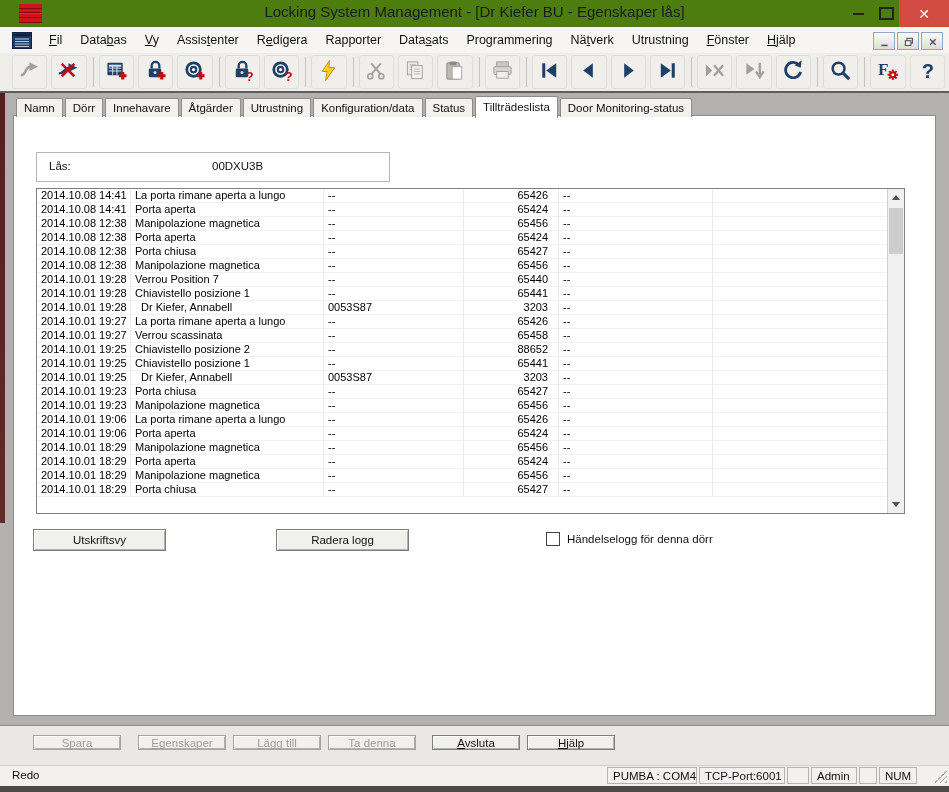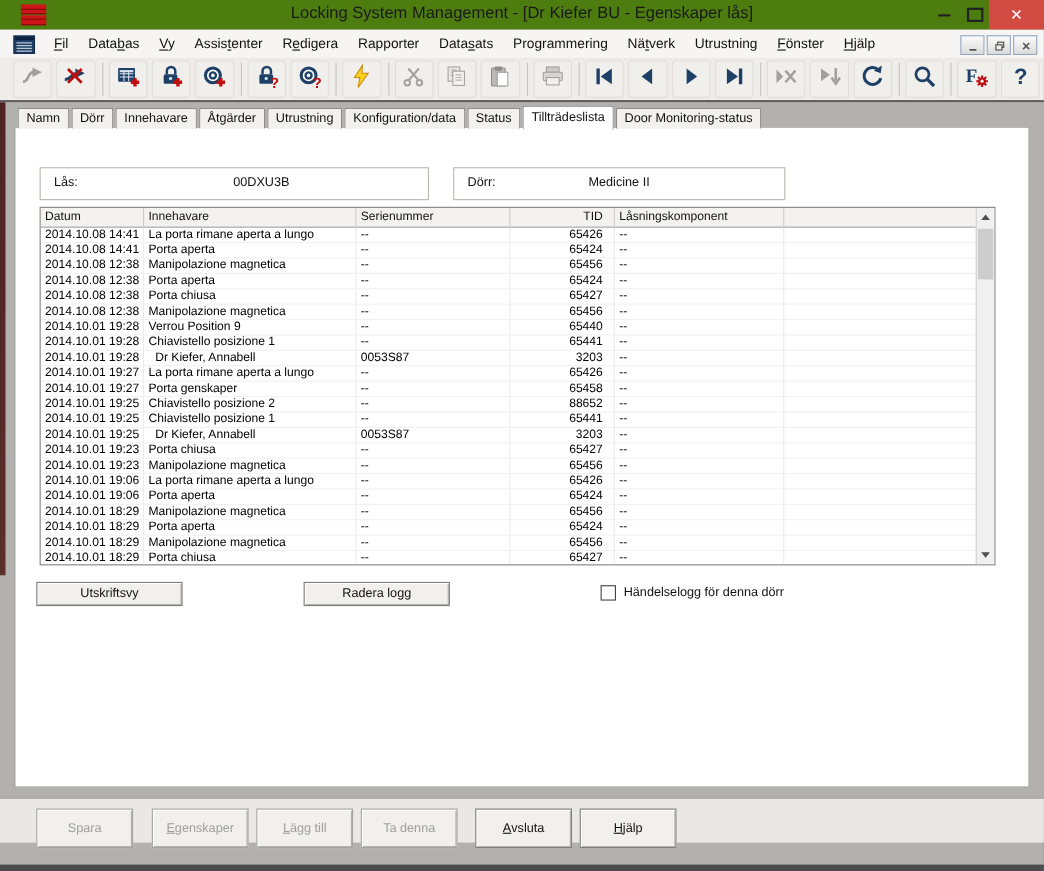--- a/index.html
+++ b/index.html
@@ -69,21 +69,21 @@
   
   .cbtn{position:absolute;height:22px;background:#f1f0ed;border:1px solid #7e7e7e;box-shadow:inset 1px 1px 0 #ffffff, inset -1px -1px 0 #b3b1ae;font-size:11.5px;color:#111;display:flex;align-items:center;justify-content:center;box-sizing:border-box;}
   .cbtn.disabled{color:#9f9e9c;border-color:#a5a4a1;}
   .btn-print{left:33px;top:436px;width:133px;}
   .btn-delete{left:276px;top:436px;width:133px;}
   .chkrow{position:absolute;left:546px;top:439px;display:flex;align-items:center;font-size:11.5px;color:#111;}
   .chk{width:12px;height:12px;border:1px solid #444;background:#fff;margin-right:7px;}
 
   
   .footer{position:absolute;left:0;top:632px;width:949px;height:40px;background:#eae8e5;border-top:1px solid #8e8c89;}
-  .fbtn{position:absolute;top:9px;width:88px;height:36px;}
+  .fbtn{position:absolute;top:9px;width:88px;height:15px;}
   .fbtn u{text-decoration:underline;}
 
   
   .statusbar{position:absolute;left:0;top:765px;width:949px;height:21px;background:#f2f1f0;border-top:1px solid #cfcfcf;font-size:11.5px;color:#111;}
   .st-ready{position:absolute;left:12px;top:3px;}
   .st-panel{position:absolute;top:1px;height:17px;border:1px solid #b4b3b1;background:#f2f1f0;line-height:17px;padding:0 5px;box-sizing:border-box;overflow:hidden;white-space:nowrap;}
   .grip{position:absolute;right:2px;top:4px;width:13px;height:13px;background:
     linear-gradient(135deg,transparent 50%,#aaa 50%,#aaa 56%,transparent 56%,transparent 70%,#aaa 70%,#aaa 76%,transparent 76%,transparent 90%,#aaa 90%);}
   .bottom-edge{position:absolute;left:0;top:786px;width:949px;height:6px;background:#4c4c4c;}
 </style>
@@ -325,34 +325,22 @@
         <div class="tab">Konfiguration/data</div>
         <div class="tab">Status</div>
         <div class="tab active">Tillträdeslista</div>
         <div class="tab">Door Monitoring-status</div>
       </div>
 
     <div class="groupbox gb-lock">
       <span class="gb-label">Lås:</span>
       <span class="gb-value">00DXU3B</span>
     </div>
-    <div class="groupbox gb-door">
-      <span class="gb-label">Dörr:</span>
-      <span class="gb-value">Medicine II</span>
-    </div>
 
     <div class="table">
-      <div class="thead" id="thead">
-          <div class="th" style="width: 94px;">Datum</div>
-          <div class="th" style="width: 193px;">Innehavare</div>
-          <div class="th" style="width: 140px;">Serienummer</div>
-          <div class="th al-r" style="width: 95px;">TID</div>
-          <div class="th" style="width: 154px;">Låsningskomponent</div>
-          <div class="th" style="width: 176px;"></div>
-        </div>
       <div class="tbody" id="tbody">
           <div class="tr">
             <div class="td" style="width: 94px;">2014.10.08 14:41</div>
             <div class="td" style="width: 193px;">La porta rimane aperta a lungo</div>
             <div class="td" style="width: 140px;">--</div>
             <div class="td al-r" style="width: 95px;">65426</div>
             <div class="td" style="width: 154px;">--</div>
             <div class="td" style="width: 176px;"></div>
           </div>
           <div class="tr">
@@ -390,21 +378,21 @@
           <div class="tr">
             <div class="td" style="width: 94px;">2014.10.08 12:38</div>
             <div class="td" style="width: 193px;">Manipolazione magnetica</div>
             <div class="td" style="width: 140px;">--</div>
             <div class="td al-r" style="width: 95px;">65456</div>
             <div class="td" style="width: 154px;">--</div>
             <div class="td" style="width: 176px;"></div>
           </div>
           <div class="tr">
             <div class="td" style="width: 94px;">2014.10.01 19:28</div>
-            <div class="td" style="width: 193px;">Verrou Position 9</div>
+            <div class="td" style="width: 193px;">Verrou Position 7</div>
             <div class="td" style="width: 140px;">--</div>
             <div class="td al-r" style="width: 95px;">65440</div>
             <div class="td" style="width: 154px;">--</div>
             <div class="td" style="width: 176px;"></div>
           </div>
           <div class="tr">
             <div class="td" style="width: 94px;">2014.10.01 19:28</div>
             <div class="td" style="width: 193px;">Chiavistello posizione 1</div>
             <div class="td" style="width: 140px;">--</div>
             <div class="td al-r" style="width: 95px;">65441</div>
@@ -422,21 +410,21 @@
           <div class="tr">
             <div class="td" style="width: 94px;">2014.10.01 19:27</div>
             <div class="td" style="width: 193px;">La porta rimane aperta a lungo</div>
             <div class="td" style="width: 140px;">--</div>
             <div class="td al-r" style="width: 95px;">65426</div>
             <div class="td" style="width: 154px;">--</div>
             <div class="td" style="width: 176px;"></div>
           </div>
           <div class="tr">
             <div class="td" style="width: 94px;">2014.10.01 19:27</div>
-            <div class="td" style="width: 193px;">Porta genskaper</div>
+            <div class="td" style="width: 193px;">Verrou scassinata</div>
             <div class="td" style="width: 140px;">--</div>
             <div class="td al-r" style="width: 95px;">65458</div>
             <div class="td" style="width: 154px;">--</div>
             <div class="td" style="width: 176px;"></div>
           </div>
           <div class="tr">
             <div class="td" style="width: 94px;">2014.10.01 19:25</div>
             <div class="td" style="width: 193px;">Chiavistello posizione 2</div>
             <div class="td" style="width: 140px;">--</div>
             <div class="td al-r" style="width: 95px;">88652</div>
@@ -547,15 +535,27 @@
           <div class="cbtn fbtn disabled" style="left: 33px;">Spara</div>
           <div class="cbtn fbtn disabled" style="left: 138px;"><u>E</u>genskaper</div>
           <div class="cbtn fbtn disabled" style="left: 233px;"><u>L</u>ägg till</div>
           <div class="cbtn fbtn disabled" style="left: 328px;">Ta denna</div>
           <div class="cbtn fbtn" style="left: 432px;"><u>A</u>vsluta</div>
           <div class="cbtn fbtn" style="left: 527px;"><u>H</u>jälp</div>
         </div>
     </div>
   </div>
 
+  <div class="statusbar">
+    <span class="st-ready">Redo</span>
+    <div id="status-panels">
+        <div class="st-panel" style="left: 607px; width: 90px;">PUMBA : COM4</div>
+        <div class="st-panel" style="left: 699px; width: 86px;">TCP-Port:6001</div>
+        <div class="st-panel" style="left: 787px; width: 22px;"></div>
+        <div class="st-panel" style="left: 811px; width: 46px;">Admin</div>
+        <div class="st-panel" style="left: 859px; width: 18px;"></div>
+        <div class="st-panel" style="left: 879px; width: 38px;">NUM</div>
+      </div>
+    <div class="grip"></div>
+  </div>
 
   <div class="bottom-edge"></div>
 </div>
 
 </body></html>

